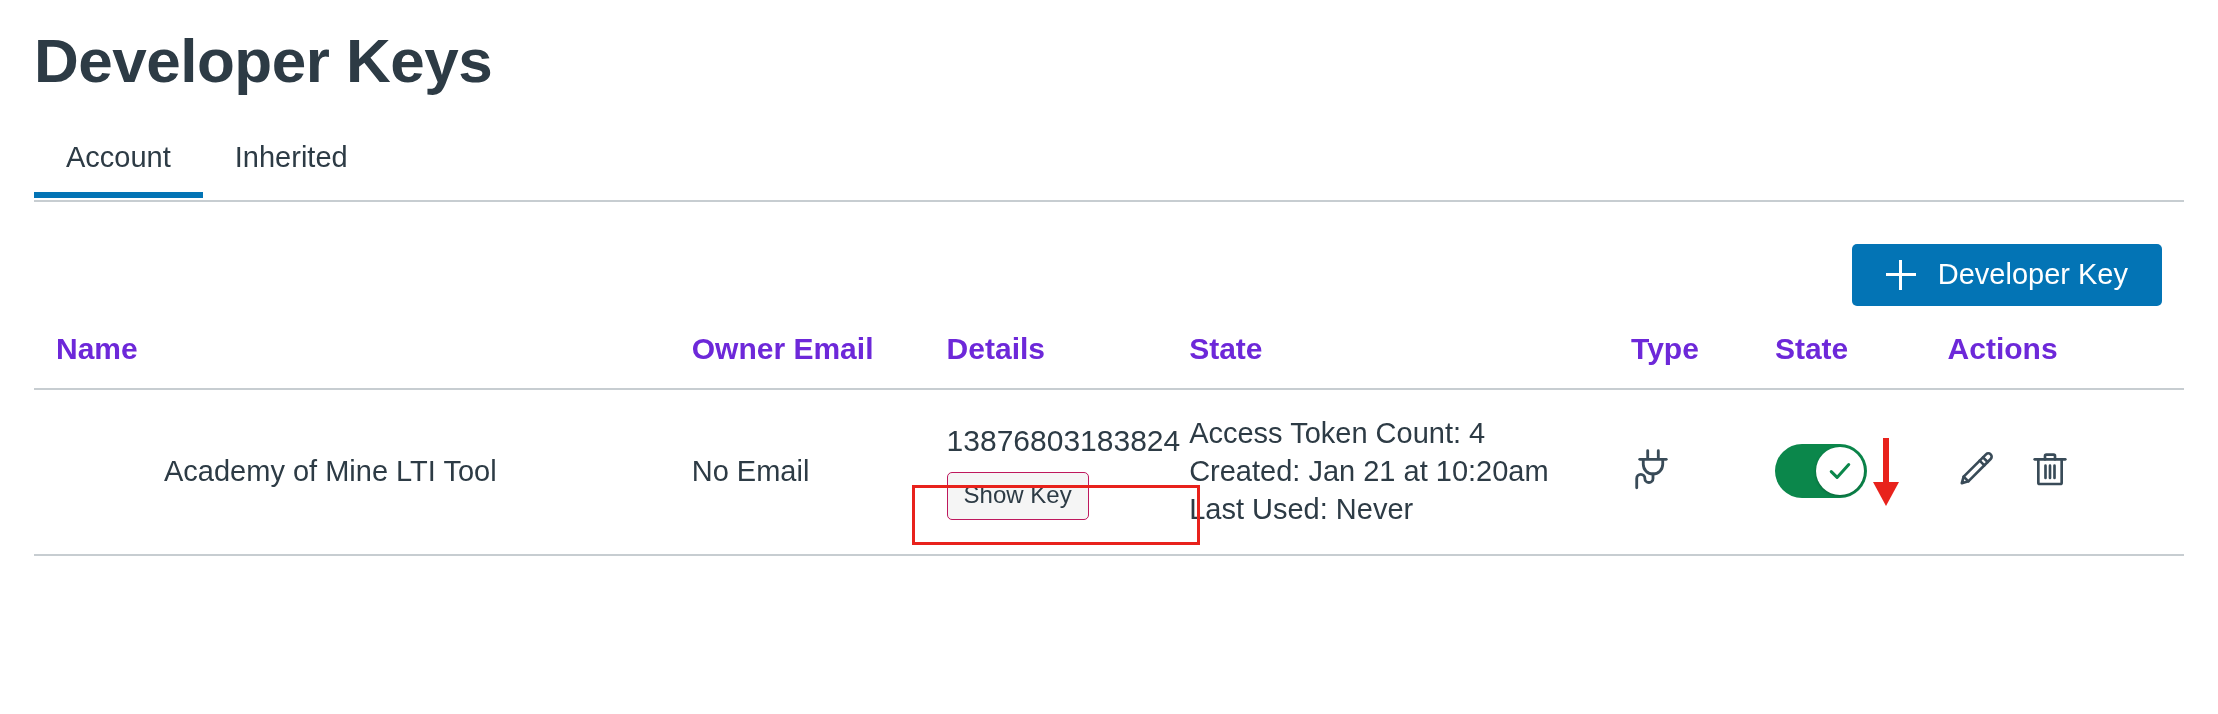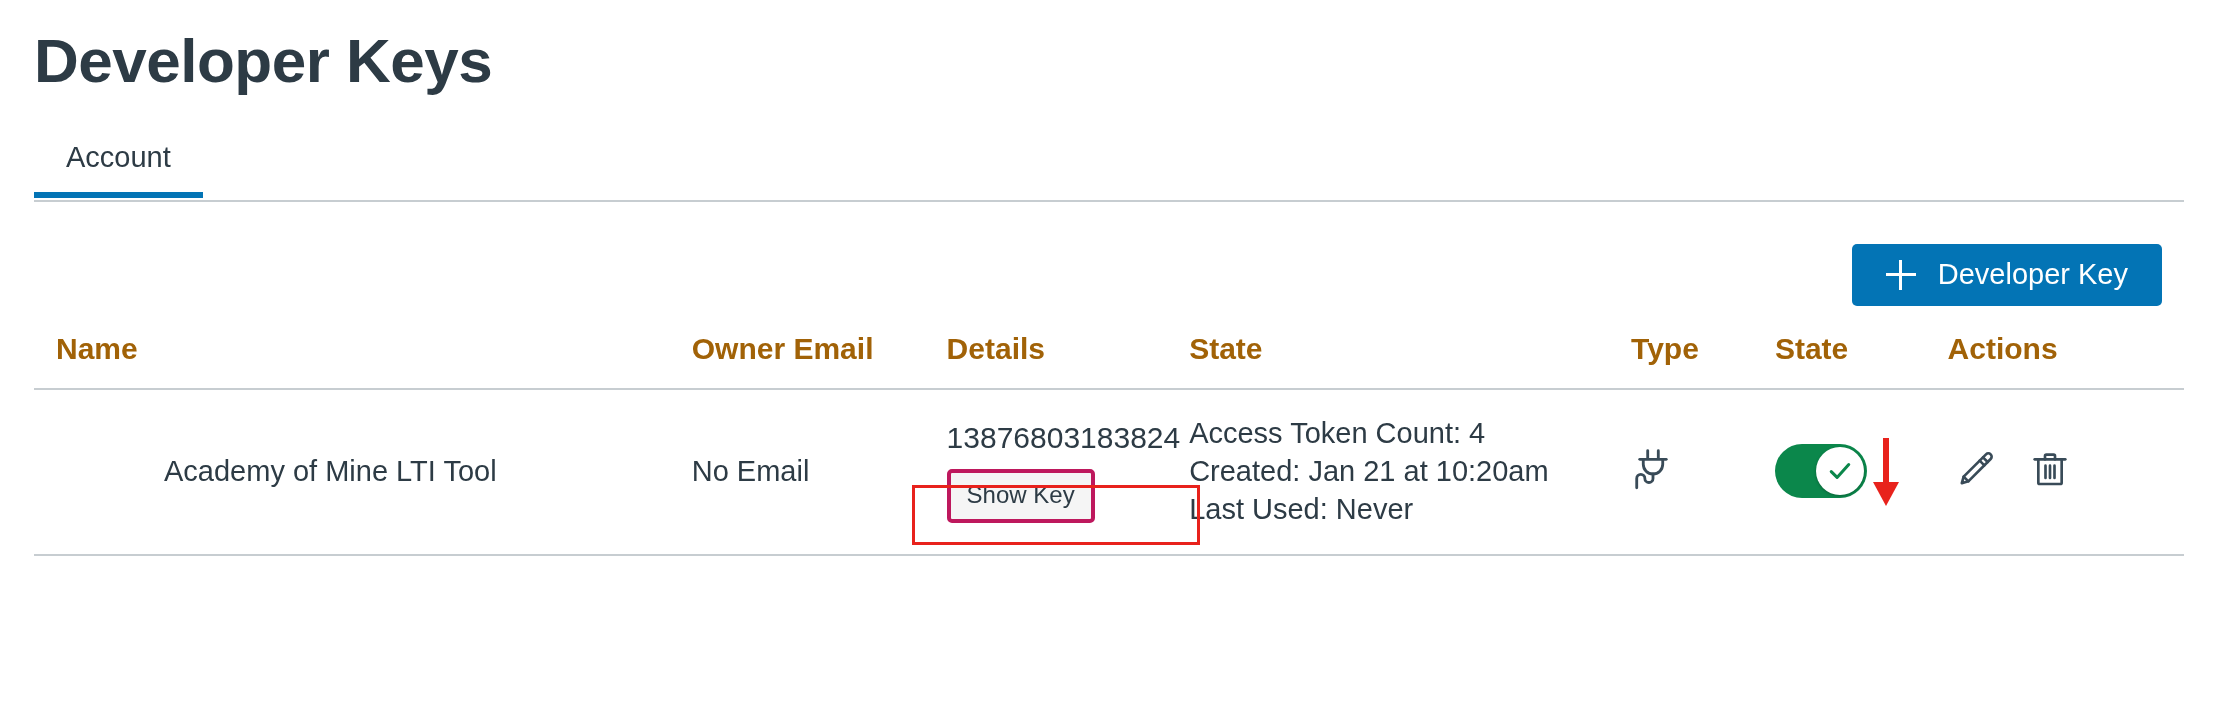--- a/index.html
+++ b/index.html
@@ -123,21 +123,21 @@
   .keys-table {
     width: 100%;
     border-collapse: collapse;
     margin-top: 26px;
     table-layout: fixed;
   }
   .keys-table th {
     text-align: left;
     font-size: 30px;
     font-weight: bold;
-    color: #a16207;
+    color: #6d28d9;
     padding: 0 0 22px 0;
     border-bottom: 2px solid #C7CDD1;
     vertical-align: bottom;
   }
   .keys-table td {
     font-size: 29px;
     color: #2D3B45;
     border-bottom: 2px solid #C7CDD1;
     padding: 24px 0 26px 0;
     vertical-align: middle;
@@ -160,21 +160,21 @@
     display: inline-block;
     font-size: 30px;
     color: #2D3B45;
     white-space: nowrap;
     line-height: 1.2;
   }
   .show-key-btn {
     display: inline-block;
     margin-top: 12px;
     background: #F5F5F5;
-    border: 4px solid #be185d;
+    border: 1px solid #be185d;
     border-radius: 5px;
     font-family: "Liberation Sans", sans-serif;
     font-size: 24px;
     color: #2D3B45;
     padding: 8px 16px 10px 16px;
     cursor: pointer;
     line-height: 1.15;
   }
 
   .stats-line { display: block; white-space: nowrap; }
@@ -234,20 +234,21 @@
 </style>
 </head>
 <body>
 
 <div class="page">
 
   <h1 class="page-title">Developer Keys</h1>
 
   <div class="tabs">
     <button class="tab active">Account</button>
+    <button class="tab">Inherited</button>
   </div>
 
   <div class="toolbar">
     <button class="btn-primary">
       <span class="plus-icon"></span>
       <span>Developer Key</span>
     </button>
   </div>
 
   <table class="keys-table">

